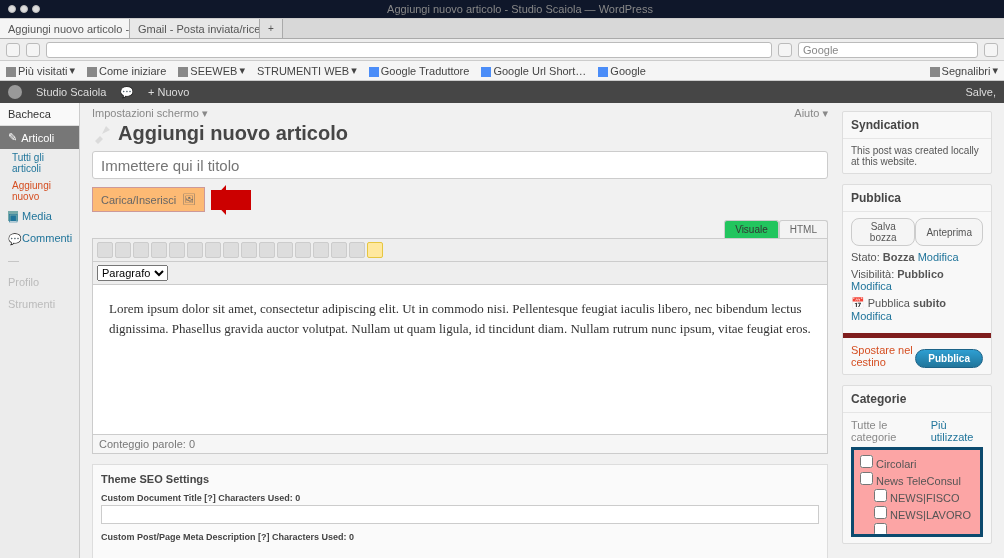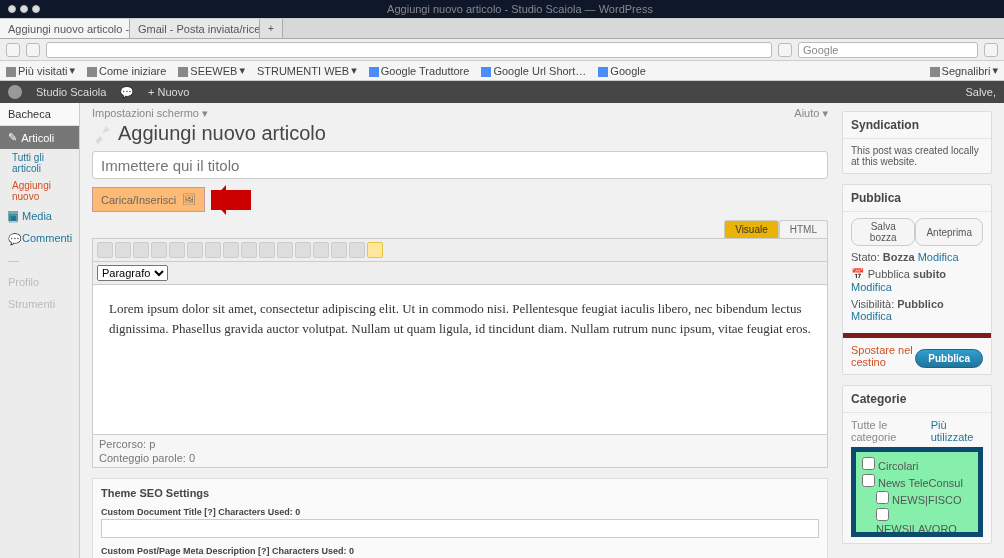--- a/index.html
+++ b/index.html
@@ -29,52 +29,52 @@
 .sidebar .item.active{background:#777;color:#fff;position:relative}
 .sidebar .item.active::after{content:"";position:absolute;right:-6px;top:50%;transform:translateY(-50%);border:6px solid transparent;border-left-color:#777}
 .sidebar .sub{padding:3px 8px 3px 12px;color:#21759b;font-size:10px}
 .sidebar .sub.cur{color:#d54e21;font-weight:normal}
 .sidebar .dim{color:#bbb}
 .sidebar .ico{width:10px;height:10px;display:inline-block}
 .content{flex:1;padding:8px 12px;display:flex;gap:14px;align-items:flex-start}
 .leftcol{flex:1;min-width:0}
 .rightcol{width:150px;display:flex;flex-direction:column;gap:10px}
 .pagetitle{display:flex;align-items:center;gap:6px;margin-bottom:6px}
-.pagetitle h2{font-size:20px;font-weight:normal;color:#464646}
+.pagetitle h2{font-size:20px;font-weight:bold;color:#464646}
 .pagetitle .pin{width:20px;height:20px;opacity:.4}
 .topmeta{display:flex;justify-content:space-between;gap:8px;font-size:9px;color:#888;margin-top:-4px;margin-bottom:2px}
 .titleinput{width:100%;height:28px;border:1px solid #ccc;border-radius:3px;padding:0 8px;font-size:15px;color:#888;background:#fff}
 .mediarow{display:flex;align-items:center;margin-top:8px}
 .mediabox{border:1px solid #c99;background:#fdba74;padding:5px 8px;display:flex;align-items:center;gap:6px;font-size:10px;color:#666}
 .arrow{width:40px;height:20px;background:#c00;margin-left:6px;position:relative}
 .arrow::before{content:"";position:absolute;left:-14px;top:-5px;border:15px solid transparent;border-right-color:#c00;border-right-width:14px}
 .edtabs{display:flex;justify-content:flex-end;gap:0;margin-top:8px}
 .edtab{padding:3px 10px;border:1px solid #ccc;border-bottom:none;background:#f3f3f3;font-size:10px;color:#666;border-radius:3px 3px 0 0}
-.edtab.active{background:#eab308;color:#333}
+.edtab.active{background:#22c55e;color:#333}
 .toolbar{border:1px solid #ccc;background:#eee;padding:3px 4px;display:flex;align-items:center;gap:2px;flex-wrap:wrap}
 .toolbar .tb{width:16px;height:16px;background:#ddd;border:1px solid #ccc;border-radius:2px}
 .toolbar .tb.on{background:#ffe89e;border-color:#e6c641}
 .toolbar2{border:1px solid #ccc;border-top:none;background:#eee;padding:3px 4px;display:flex;align-items:center;gap:2px}
 .editor{border:1px solid #ccc;border-top:none;background:#fff;min-height:150px;padding:14px 16px;font-family:Georgia,serif;font-size:13px;color:#333;line-height:1.5}
 .statusrow{border:1px solid #ccc;border-top:none;background:#f6f6f6;padding:3px 6px;font-size:9px;color:#777;display:flex;flex-direction:column;gap:2px}
 .seobox{border:1px solid #ddd;background:#fafafa;margin-top:10px;padding:8px}
 .seobox h3{font-size:11px;font-weight:bold;color:#464646;margin-bottom:8px}
 .seofield{margin-bottom:8px}
 .seofield label{font-size:9px;font-weight:bold;color:#444;display:block;margin-bottom:2px}
 .seofield input,.seofield textarea{width:100%;border:1px solid #ccc;background:#fff;padding:3px;font-size:10px}
 .panel{border:1px solid #ddd;background:#f8f8f8;border-radius:2px}
 .panel h3{font-size:12px;font-weight:bold;color:#464646;padding:6px 8px;border-bottom:1px solid #e5e5e5}
 .panel .body{padding:6px 8px;font-size:10px;color:#555}
 .panel .body .row{margin-bottom:5px}
 .panel a{color:#21759b;text-decoration:none}
 .panel a.red{color:#d54e21}
 .panel .footer{border-top:5px solid #7f1d1d;padding:6px 8px;display:flex;justify-content:space-between;align-items:flex-end}
 .btnp{background:linear-gradient(#2e9fd2,#21759b);color:#fff;border:1px solid #1c6388;border-radius:10px;padding:3px 12px;font-size:10px;font-weight:bold}
 .btng{background:#f5f5f5;border:1px solid #ccc;border-radius:8px;padding:2px 10px;font-size:10px;color:#555}
-.catbox{border:5px solid #0c4a6e;background:#86efac;padding:4px 6px;font-size:10px;max-height:90px;overflow:auto}
+.catbox{border:3px solid #0c4a6e;background:#fca5a5;padding:4px 6px;font-size:10px;max-height:90px;overflow:auto}
 .catbox label{display:block;padding:1px 0;color:#555}
 .catbox .child{padding-left:14px}
 .catstabs{display:flex;gap:8px;font-size:9px;margin-bottom:4px}
 .catstabs span{color:#888}
 .catstabs a{color:#21759b}
 </style>
 </head>
 <body>
 
 <div class="mac-dots">
@@ -218,21 +218,20 @@
         <div class="tb"></div>
         <div class="tb"></div>
         <div class="tb"></div>
         <div class="tb"></div>
         <div class="tb"></div>
         <div class="tb"></div>
         <div class="tb"></div>
       </div>
       <div class="editor">Lorem ipsum dolor sit amet, consectetur adipiscing elit. Ut in commodo nisi. Pellentesque feugiat iaculis libero, nec bibendum lectus dignissima. Phasellus gravida auctor volutpat. Nullam ut quam ligula, id tincidunt diam. Nullam rutrum nunc ipsum, vitae feugiat eros.</div>
       <div class="statusrow">
-        <span>Percorso: p</span>
         <span>Conteggio parole: 0</span>
       </div>
 
       <div class="seobox">
         <h3>Theme SEO Settings</h3>
         <div class="seofield">
           <label>Custom Document Title [?] Characters Used: 0</label>
           <input style="">
         </div>
         <div class="seofield">
@@ -250,22 +249,22 @@
       </div>
 
       <div class="panel">
         <h3>Pubblica</h3>
         <div class="body">
           <div class="row" style="display:flex;justify-content:space-between">
             <button class="btng">Salva bozza</button>
             <button class="btng">Anteprima</button>
           </div>
           <div class="row"><span>Stato:</span> <b>Bozza</b> <a href="#">Modifica</a></div>
+          <div class="row"><span>Visibilità:</span> <b>Pubblico</b> <a href="#">Modifica</a></div>
           <div class="row">📅 <span>Pubblica</span> <b>subito</b> <a href="#">Modifica</a></div>
-          <div class="row"><span>Visibilità:</span> <b>Pubblico</b> <a href="#">Modifica</a></div>
         </div>
         <div class="footer">
           <a href="#" class="red">Spostare nel cestino</a>
           <button class="btnp">Pubblica</button>
         </div>
       </div>
 
       <div class="panel">
         <h3>Categorie</h3>
         <div class="body">

